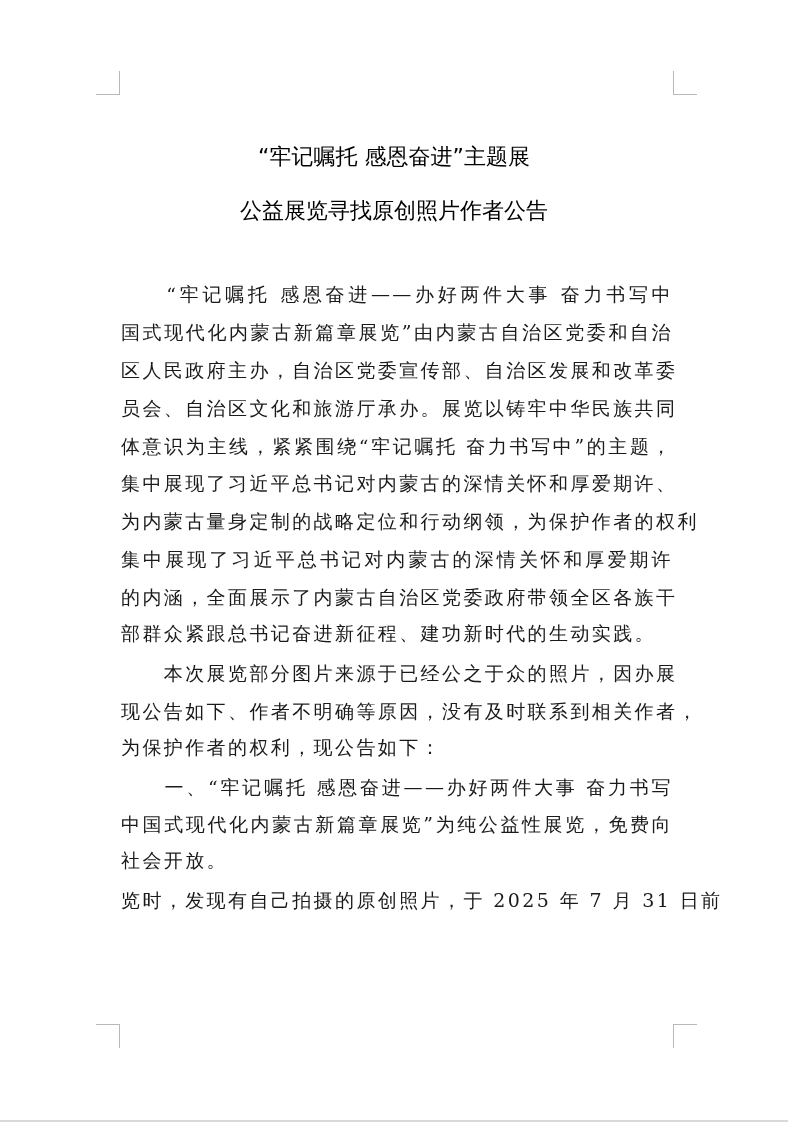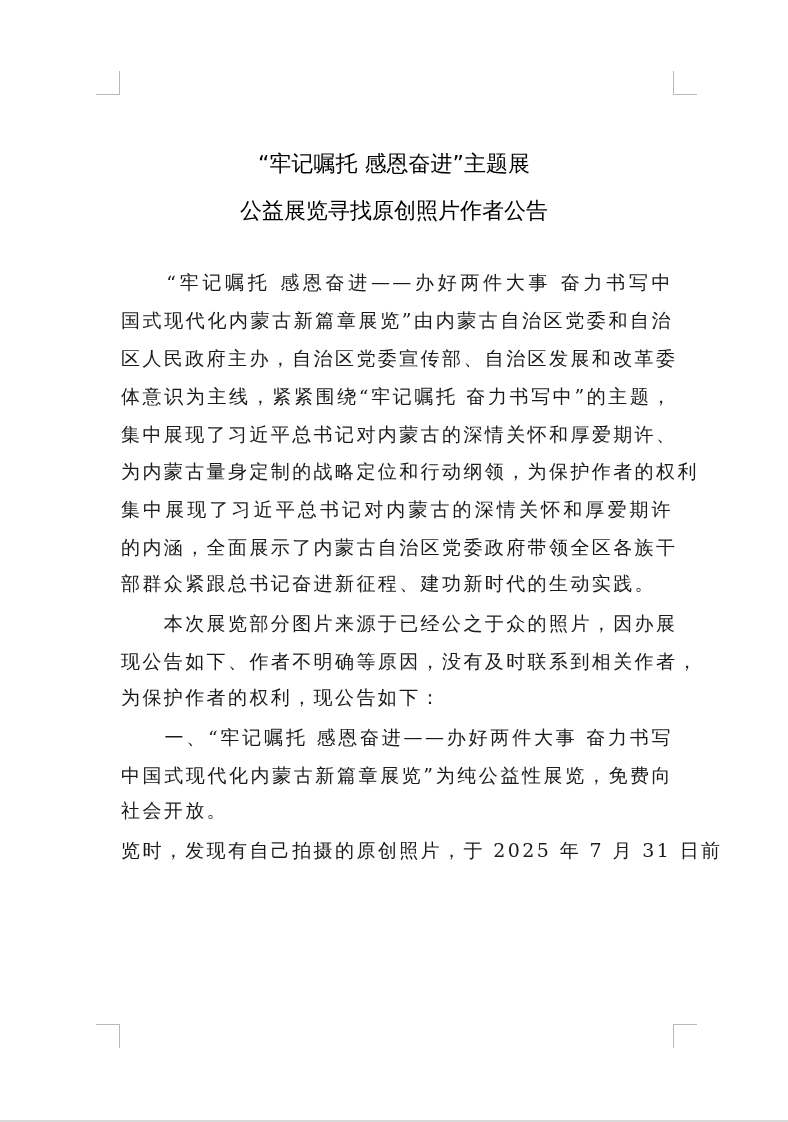--- a/index.html
+++ b/index.html
@@ -43,28 +43,28 @@
     .title {
       position: absolute;
       left: 0;
       width: 788px;
       text-align: center;
       font-family: "DejaVu Sans", "Liberation Sans", sans-serif;
       font-size: 22px;
       color: #000000;
       line-height: 30px;
     }
-    .title.l1 { top: 142px; margin-top: 7px; }
+    .title.l1 { top: 142px; }
     .title.l2 { top: 196px; }
 
     .body {
       position: absolute;
       left: 121px;
       width: 552px;
-      top: 264px;
+      top: 276px;
       font-family: "DejaVu Serif", "Liberation Serif", serif;
       font-size: 19px;
       color: #1a1a1a;
       line-height: 37.9px;
     }
     .line {
       display: block;
       white-space: nowrap;
       text-align: justify;
       text-align-last: justify;
@@ -85,20 +85,21 @@
   <div class="corner bl"></div>
   <div class="corner br"></div>
 
   <div class="title l1">“牢记嘱托  感恩奋进”主题展</div>
   <div class="title l2">公益展览寻找原创照片作者公告</div>
 
   <div class="body" id="body">
     <span class="line">　　“牢记嘱托  感恩奋进——办好两件大事  奋力书写中</span>
     <span class="line">国式现代化内蒙古新篇章展览”由内蒙古自治区党委和自治</span>
     <span class="line">区人民政府主办，自治区党委宣传部、自治区发展和改革委</span>
+    <span class="line">员会、自治区文化和旅游厅承办。展览以铸牢中华民族共同</span>
     <span class="line">体意识为主线，紧紧围绕“牢记嘱托    奋力书写中”的主题，</span>
     <span class="line">集中展现了习近平总书记对内蒙古的深情关怀和厚爱期许、</span>
     <span class="line">为内蒙古量身定制的战略定位和行动纲领，为保护作者的权利</span>
     <span class="line">集中展现了习近平总书记对内蒙古的深情关怀和厚爱期许</span>
     <span class="line">的内涵，全面展示了内蒙古自治区党委政府带领全区各族干</span>
     <span class="line last">部群众紧跟总书记奋进新征程、建功新时代的生动实践。</span>
     <span class="line">　　本次展览部分图片来源于已经公之于众的照片，因办展</span>
     <span class="line">现公告如下、作者不明确等原因，没有及时联系到相关作者，</span>
     <span class="line last">为保护作者的权利，现公告如下：</span>
     <span class="line">　　一、“牢记嘱托  感恩奋进——办好两件大事  奋力书写</span>

